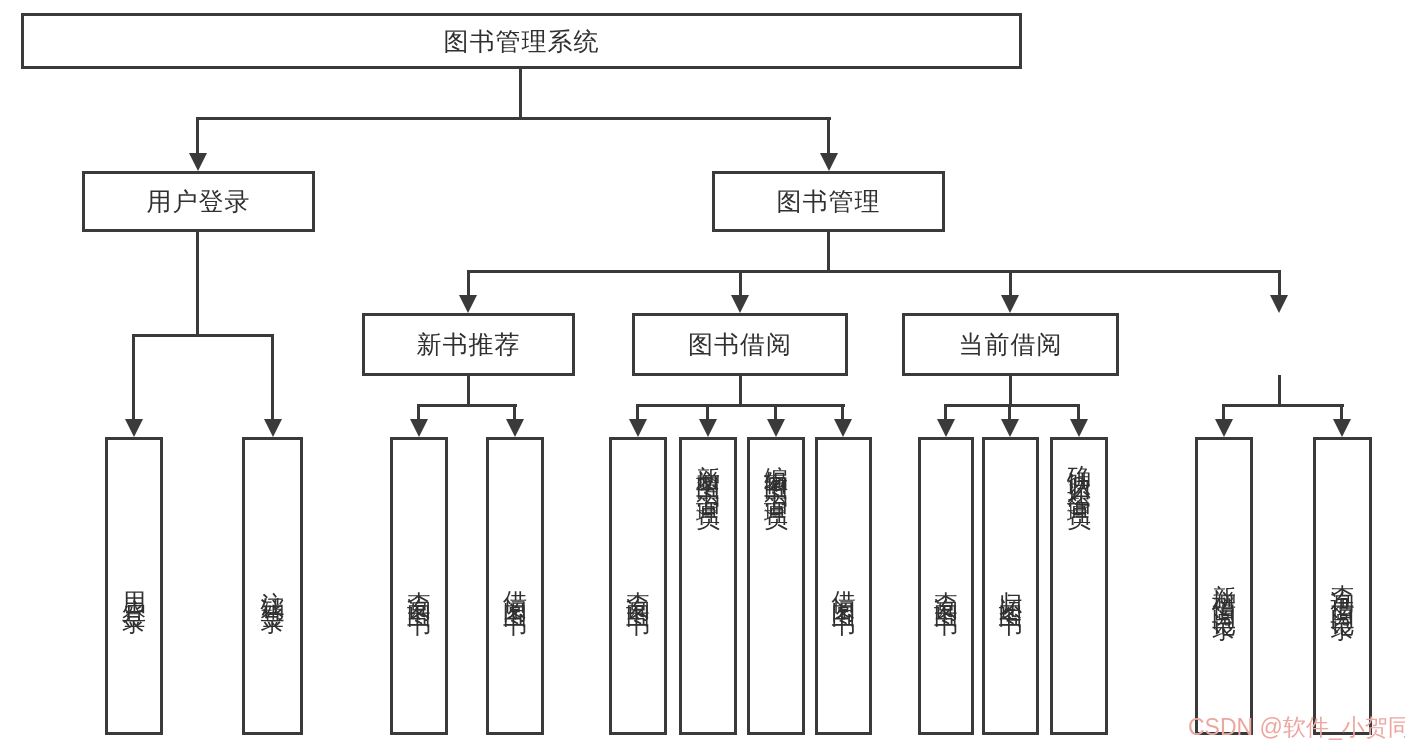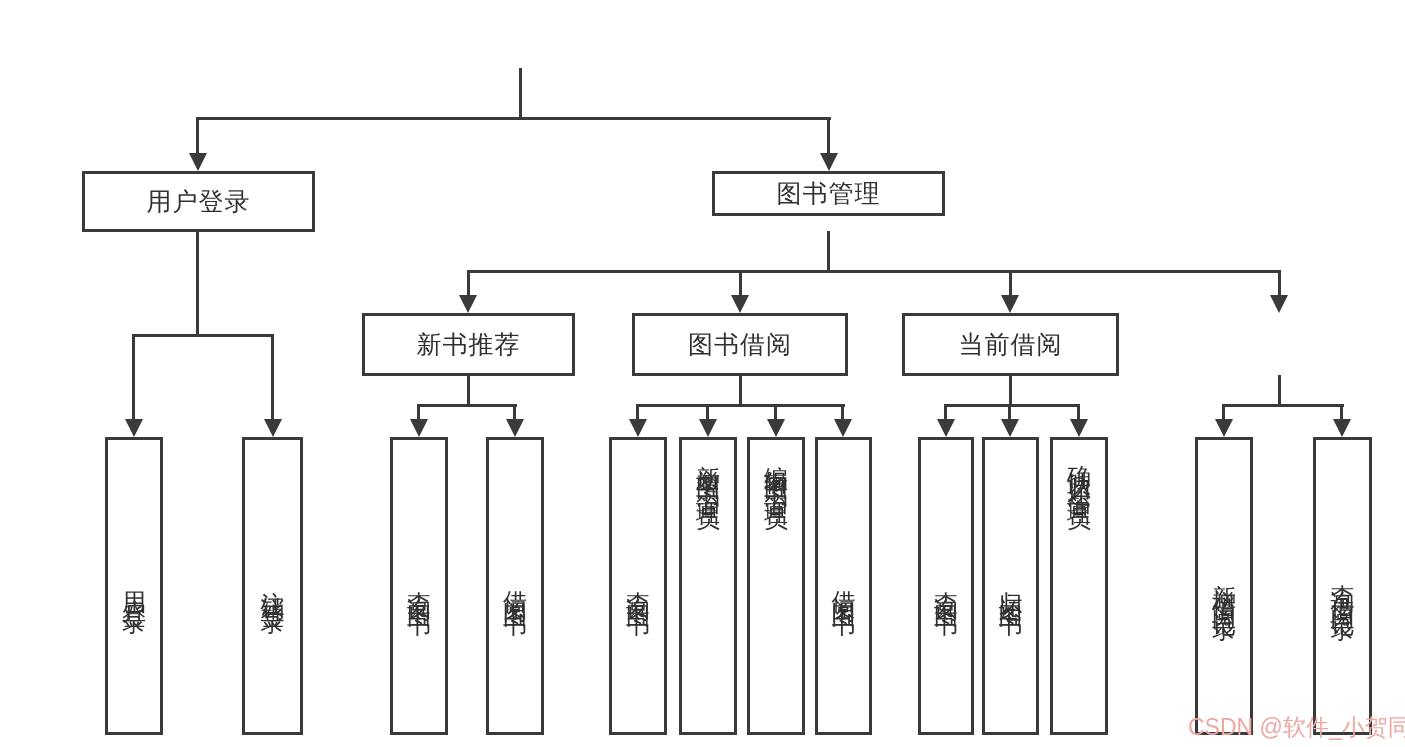--- a/index.html
+++ b/index.html
@@ -115,25 +115,28 @@
     <div class="arrow" style="left:1070px;top:419px;"></div>
 
     <div class="vline" style="left:1278px;top:375px;height:32px;"></div>
     <div class="hline" style="left:1222px;top:404px;width:122px;"></div>
     <div class="vline" style="left:1222px;top:404px;height:18px;"></div>
     <div class="arrow" style="left:1215px;top:419px;"></div>
     <div class="vline" style="left:1340px;top:404px;height:18px;"></div>
     <div class="arrow" style="left:1333px;top:419px;"></div>
   </div>
 
+  <div class="node" style="left:21px;top:13px;width:1001px;height:56px;">
+    <span>图书管理系统</span>
+  </div>
 
   <div class="node" style="left:82px;top:171px;width:233px;height:61px;">
     <span>用户登录</span>
   </div>
-  <div class="node" style="left:712px;top:171px;width:233px;height:45px;">
+  <div class="node" style="left:712px;top:171px;width:233px;height:61px;">
     <span>图书管理</span>
   </div>
 
   <div class="node" style="left:362px;top:313px;width:213px;height:63px;">
     <span>新书推荐</span>
   </div>
   <div class="node" style="left:902px;top:313px;width:217px;height:63px;">
     <span>当前借阅</span>
   </div>
   <div class="node" style="left:632px;top:313px;width:216px;height:63px;">

